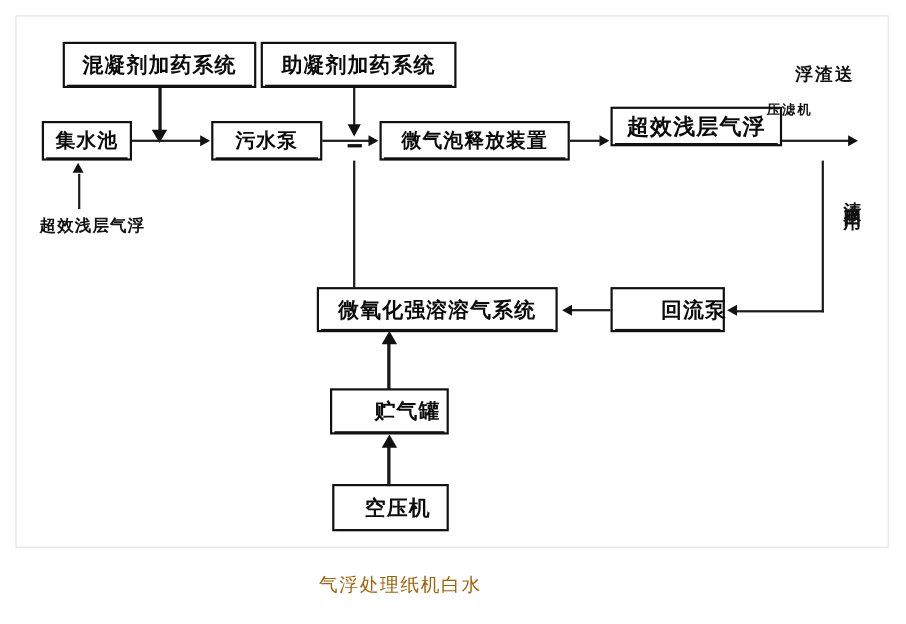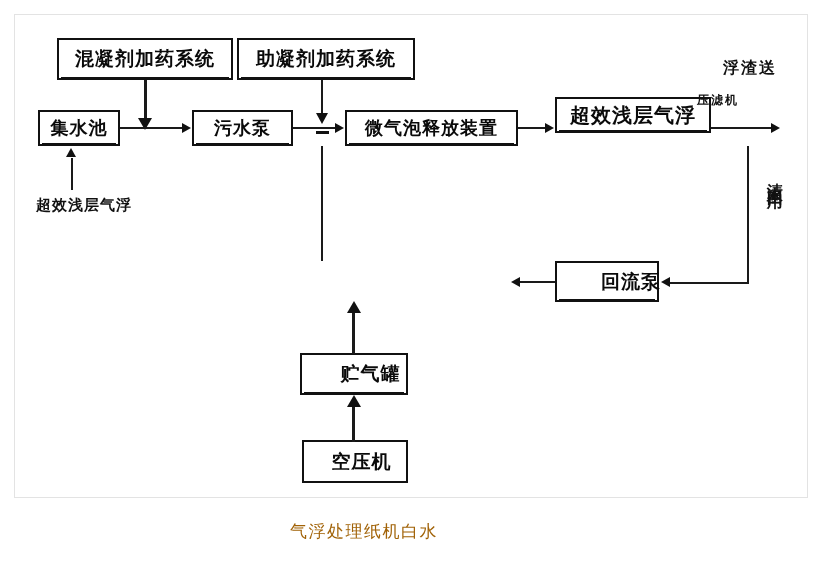--- a/index.html
+++ b/index.html
@@ -142,20 +142,23 @@
   <div class="text" style="left:697px;top:92px;font-size:12px;letter-spacing:2px;">
     <span>压滤机</span>
   </div>
 
   <div class="ln v" style="left:71px;top:158px;width:2px;height:32px;"></div>
   <div class="ah u" style="left:66px;top:148px;"></div>
   <div class="text" style="left:36px;top:196px;font-size:15px;letter-spacing:1px;">
     <span>超效浅层气浮</span>
   </div>
 
+  <div class="box" style="left:288px;top:261px;width:219px;height:41px;font-size:19px;">
+    <span class="lbl">微氧化强溶溶气系统</span>
+  </div>
 
   <div class="box" style="left:555px;top:261px;width:104px;height:41px;font-size:19px;padding-left:48px;">
     <span class="lbl">回流泵</span>
   </div>
 
   <div class="ln h" style="left:520px;top:281px;width:35px;"></div>
   <div class="ah l" style="left:511px;top:277px;"></div>
 
   <div class="ln v" style="left:747px;top:146px;height:138px;"></div>
   <div class="ln h" style="left:670px;top:282px;width:79px;"></div>

